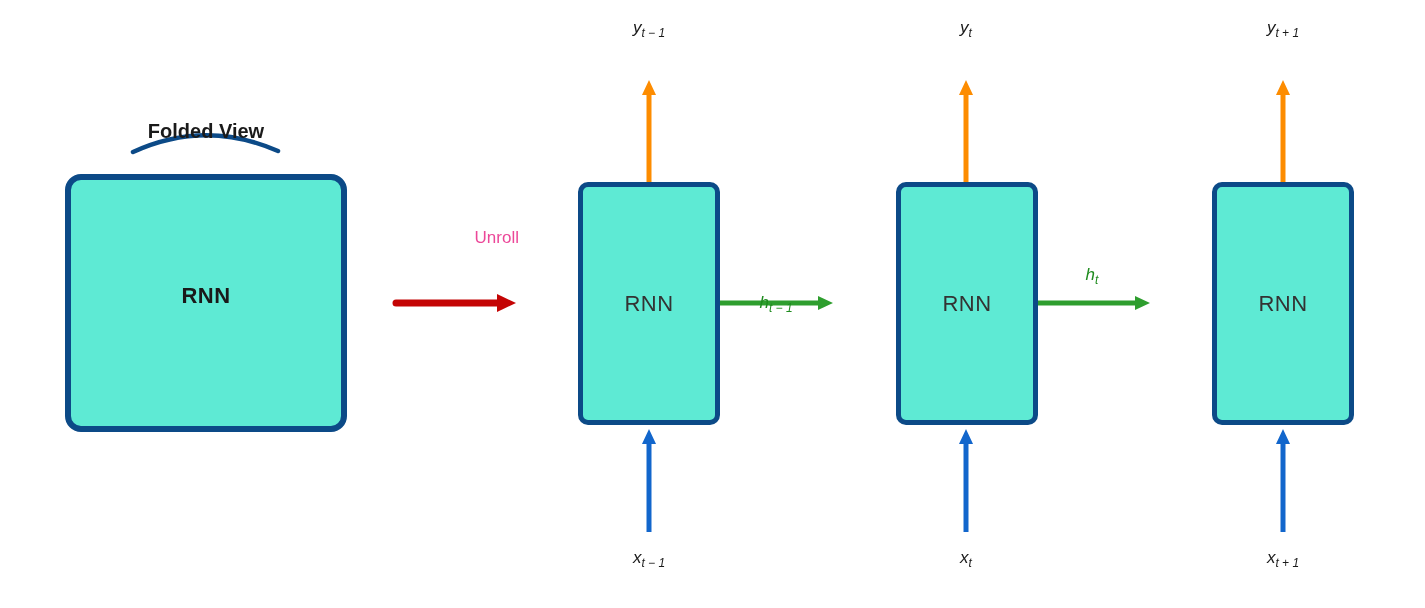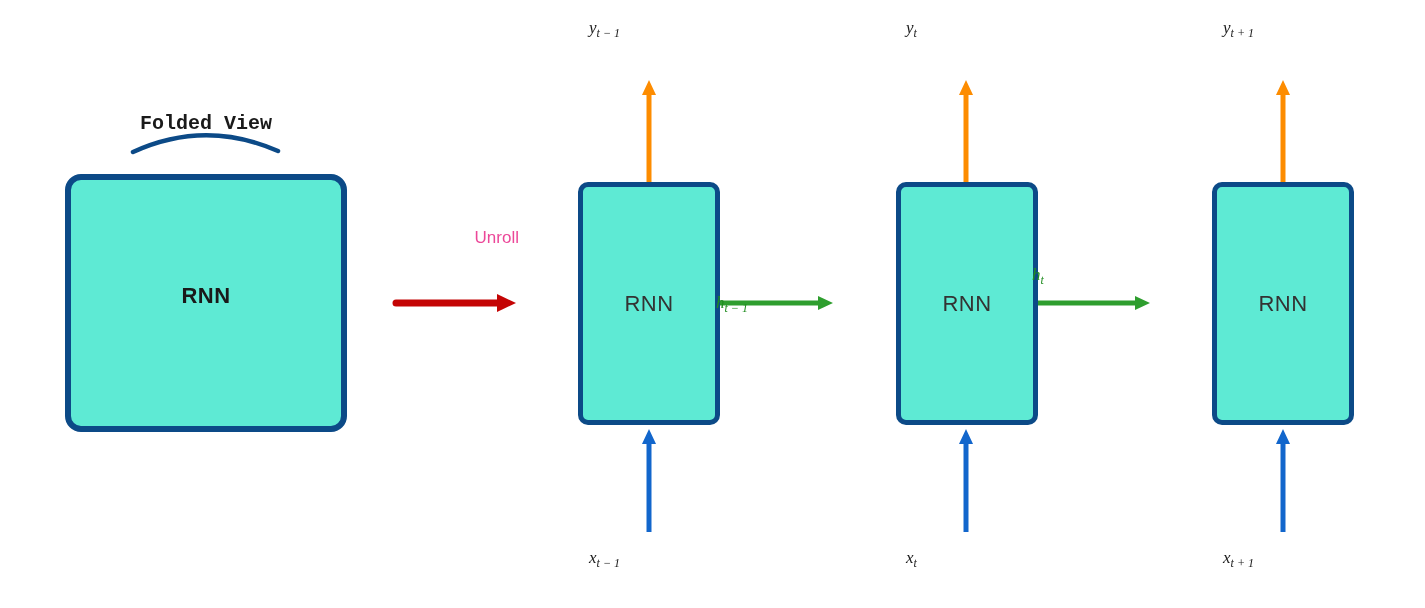--- a/index.html
+++ b/index.html
@@ -47,33 +47,34 @@
     color: #333333;
     letter-spacing: 0.5px;
   }
   .view-title {
     position: absolute;
     font-size: 20px;
     font-weight: bold;
     color: #1a1a1a;
     text-align: center;
   }
-  #folded-title { left: 65px; width: 282px; top: 112px; font-family: Liberation Mono, monospace; }
+  #folded-title { left: 65px; width: 282px; top: 120px; }
   #unrolled-title { left: 846px; width: 240px; top: 108px; }
   #unroll-label {
     position: absolute;
     left: 395px; top: 228px; width: 124px;
     text-align: right;
     font-size: 17px;
     color: #ec4899;
   }
   .math-label {
     position: absolute;
     width: 120px;
-    font-family: Liberation Serif, serif;
+    text-align: center;
+    font-family: Liberation Sans, sans-serif;
     font-style: italic;
     font-size: 17px;
     color: #1a1a1a;
   }
   .math-label sub {
     font-size: 12px;
     font-style: italic;
   }
   .math-label.green { color: #1f8c1f; }
   .out-label { top: 18px; }

